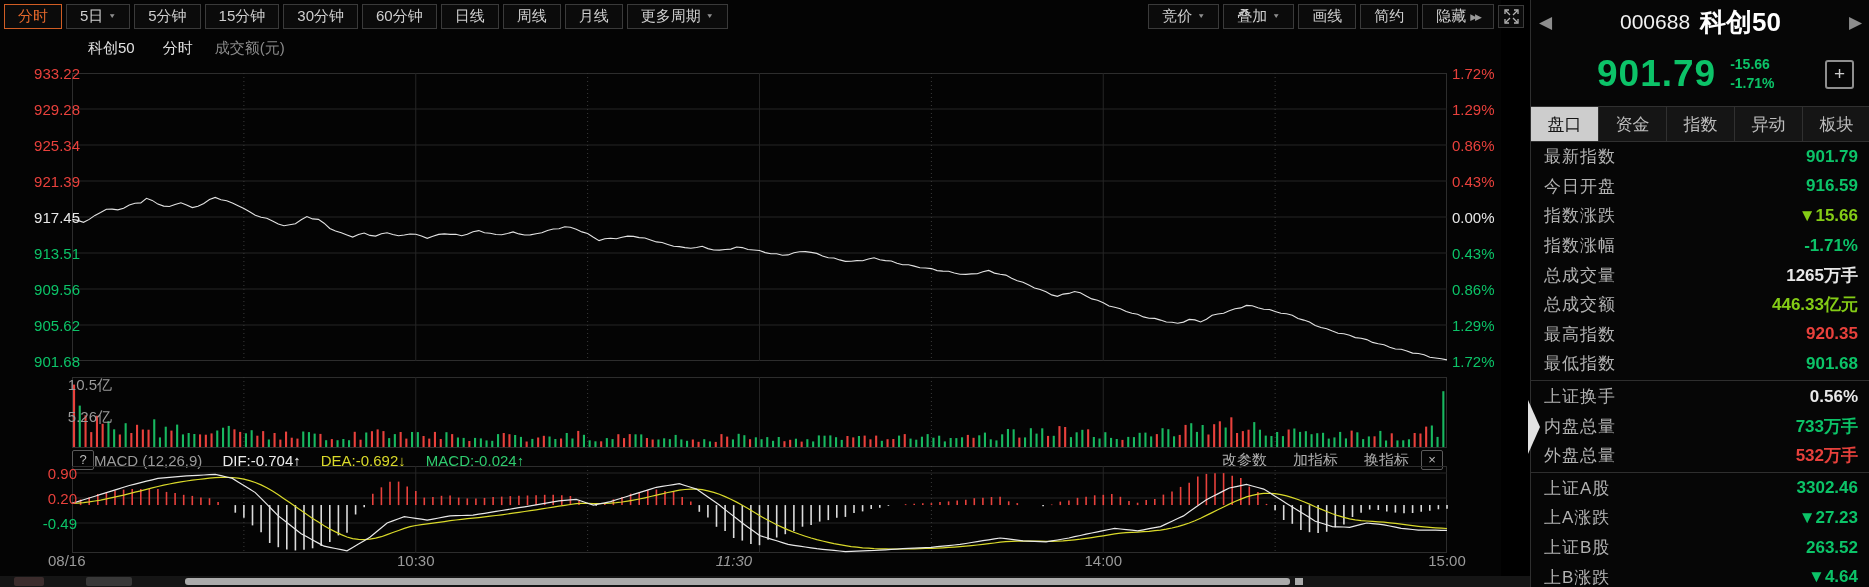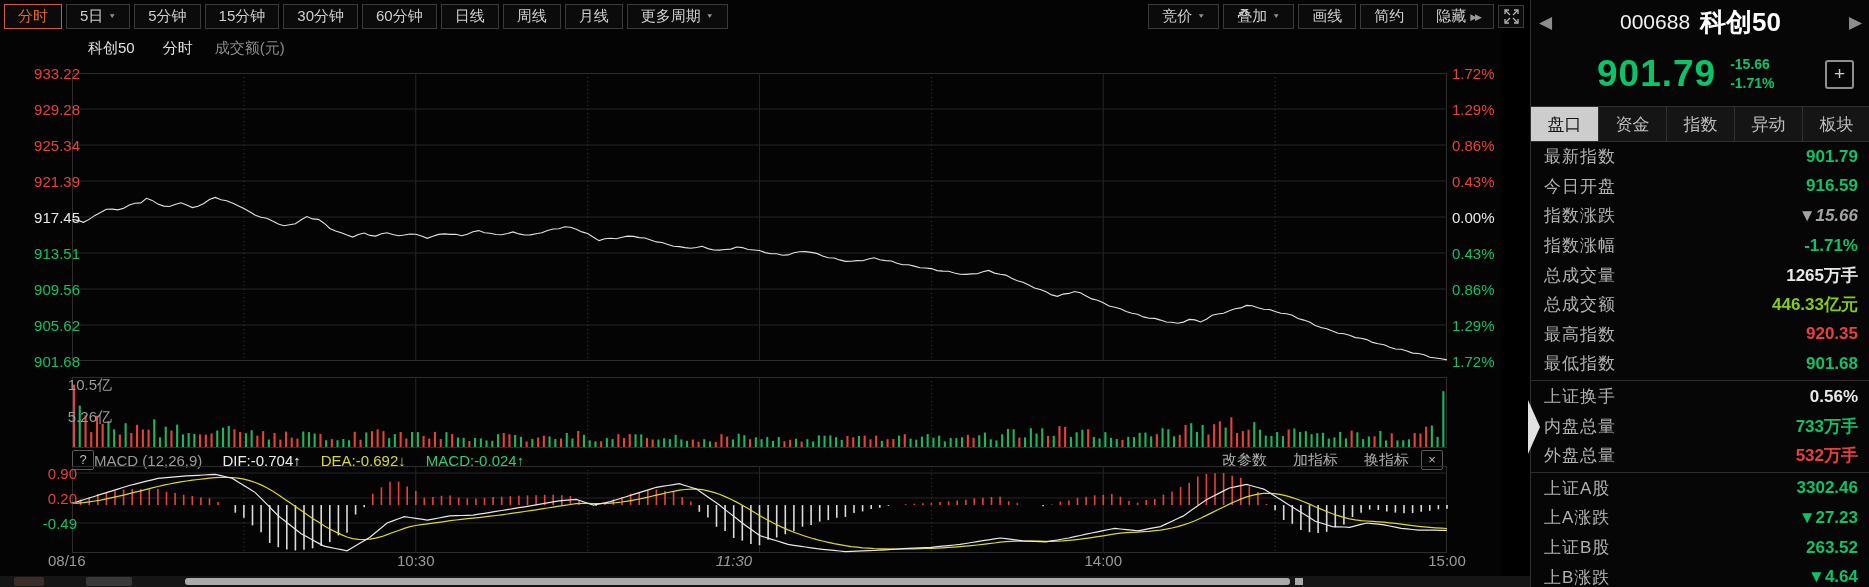--- a/index.html
+++ b/index.html
@@ -684,21 +684,21 @@
         <div class="prow">
           <span class="lb">最新指数</span>
           <span class="vl" style="color: rgb(12, 195, 104);">901.79</span>
         </div>
         <div class="prow">
           <span class="lb">今日开盘</span>
           <span class="vl" style="color: rgb(12, 195, 104);">916.59</span>
         </div>
         <div class="prow">
           <span class="lb">指数涨跌</span>
-          <span class="vl" style="color: #a3a3a3; font-style: italic;">▼15.66</span>
+          <span class="vl" style="color: #84cc16;">▼15.66</span>
         </div>
         <div class="prow">
           <span class="lb">指数涨幅</span>
           <span class="vl" style="color: rgb(12, 195, 104);">-1.71%</span>
         </div>
         <div class="prow">
           <span class="lb">总成交量</span>
           <span class="vl" style="color: rgb(232, 232, 232);">1265万手</span>
         </div>
         <div class="prow">

